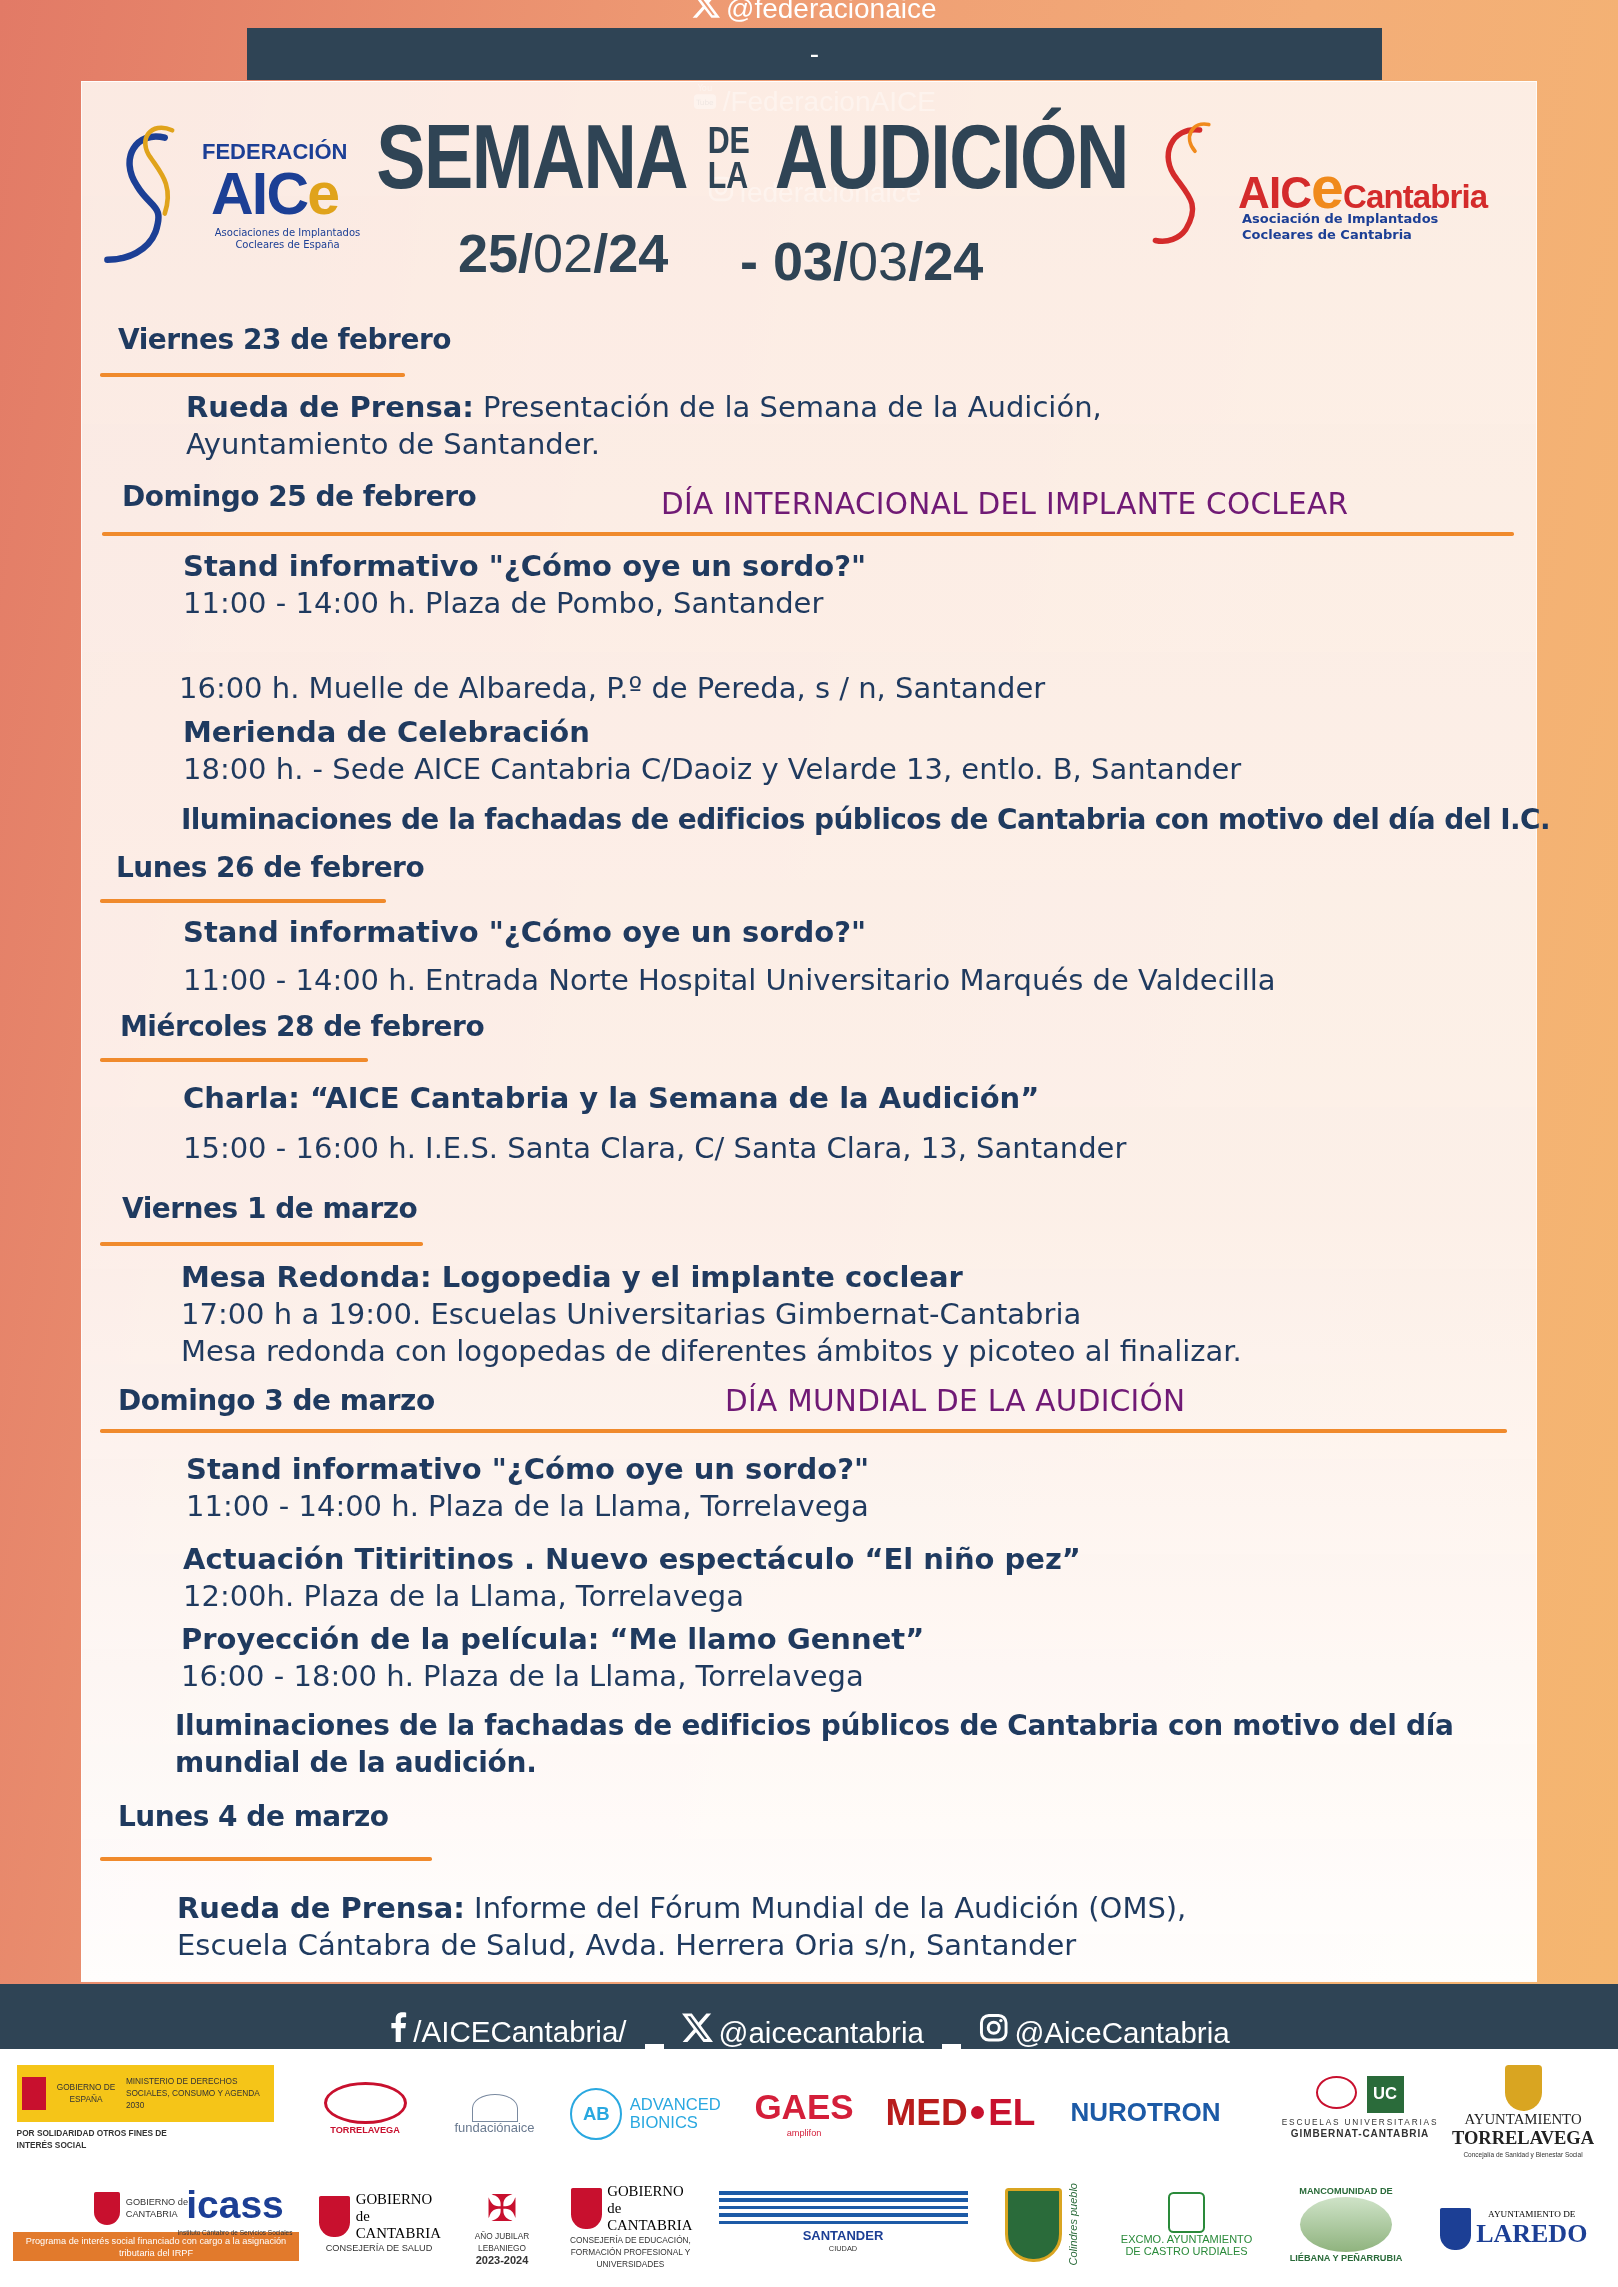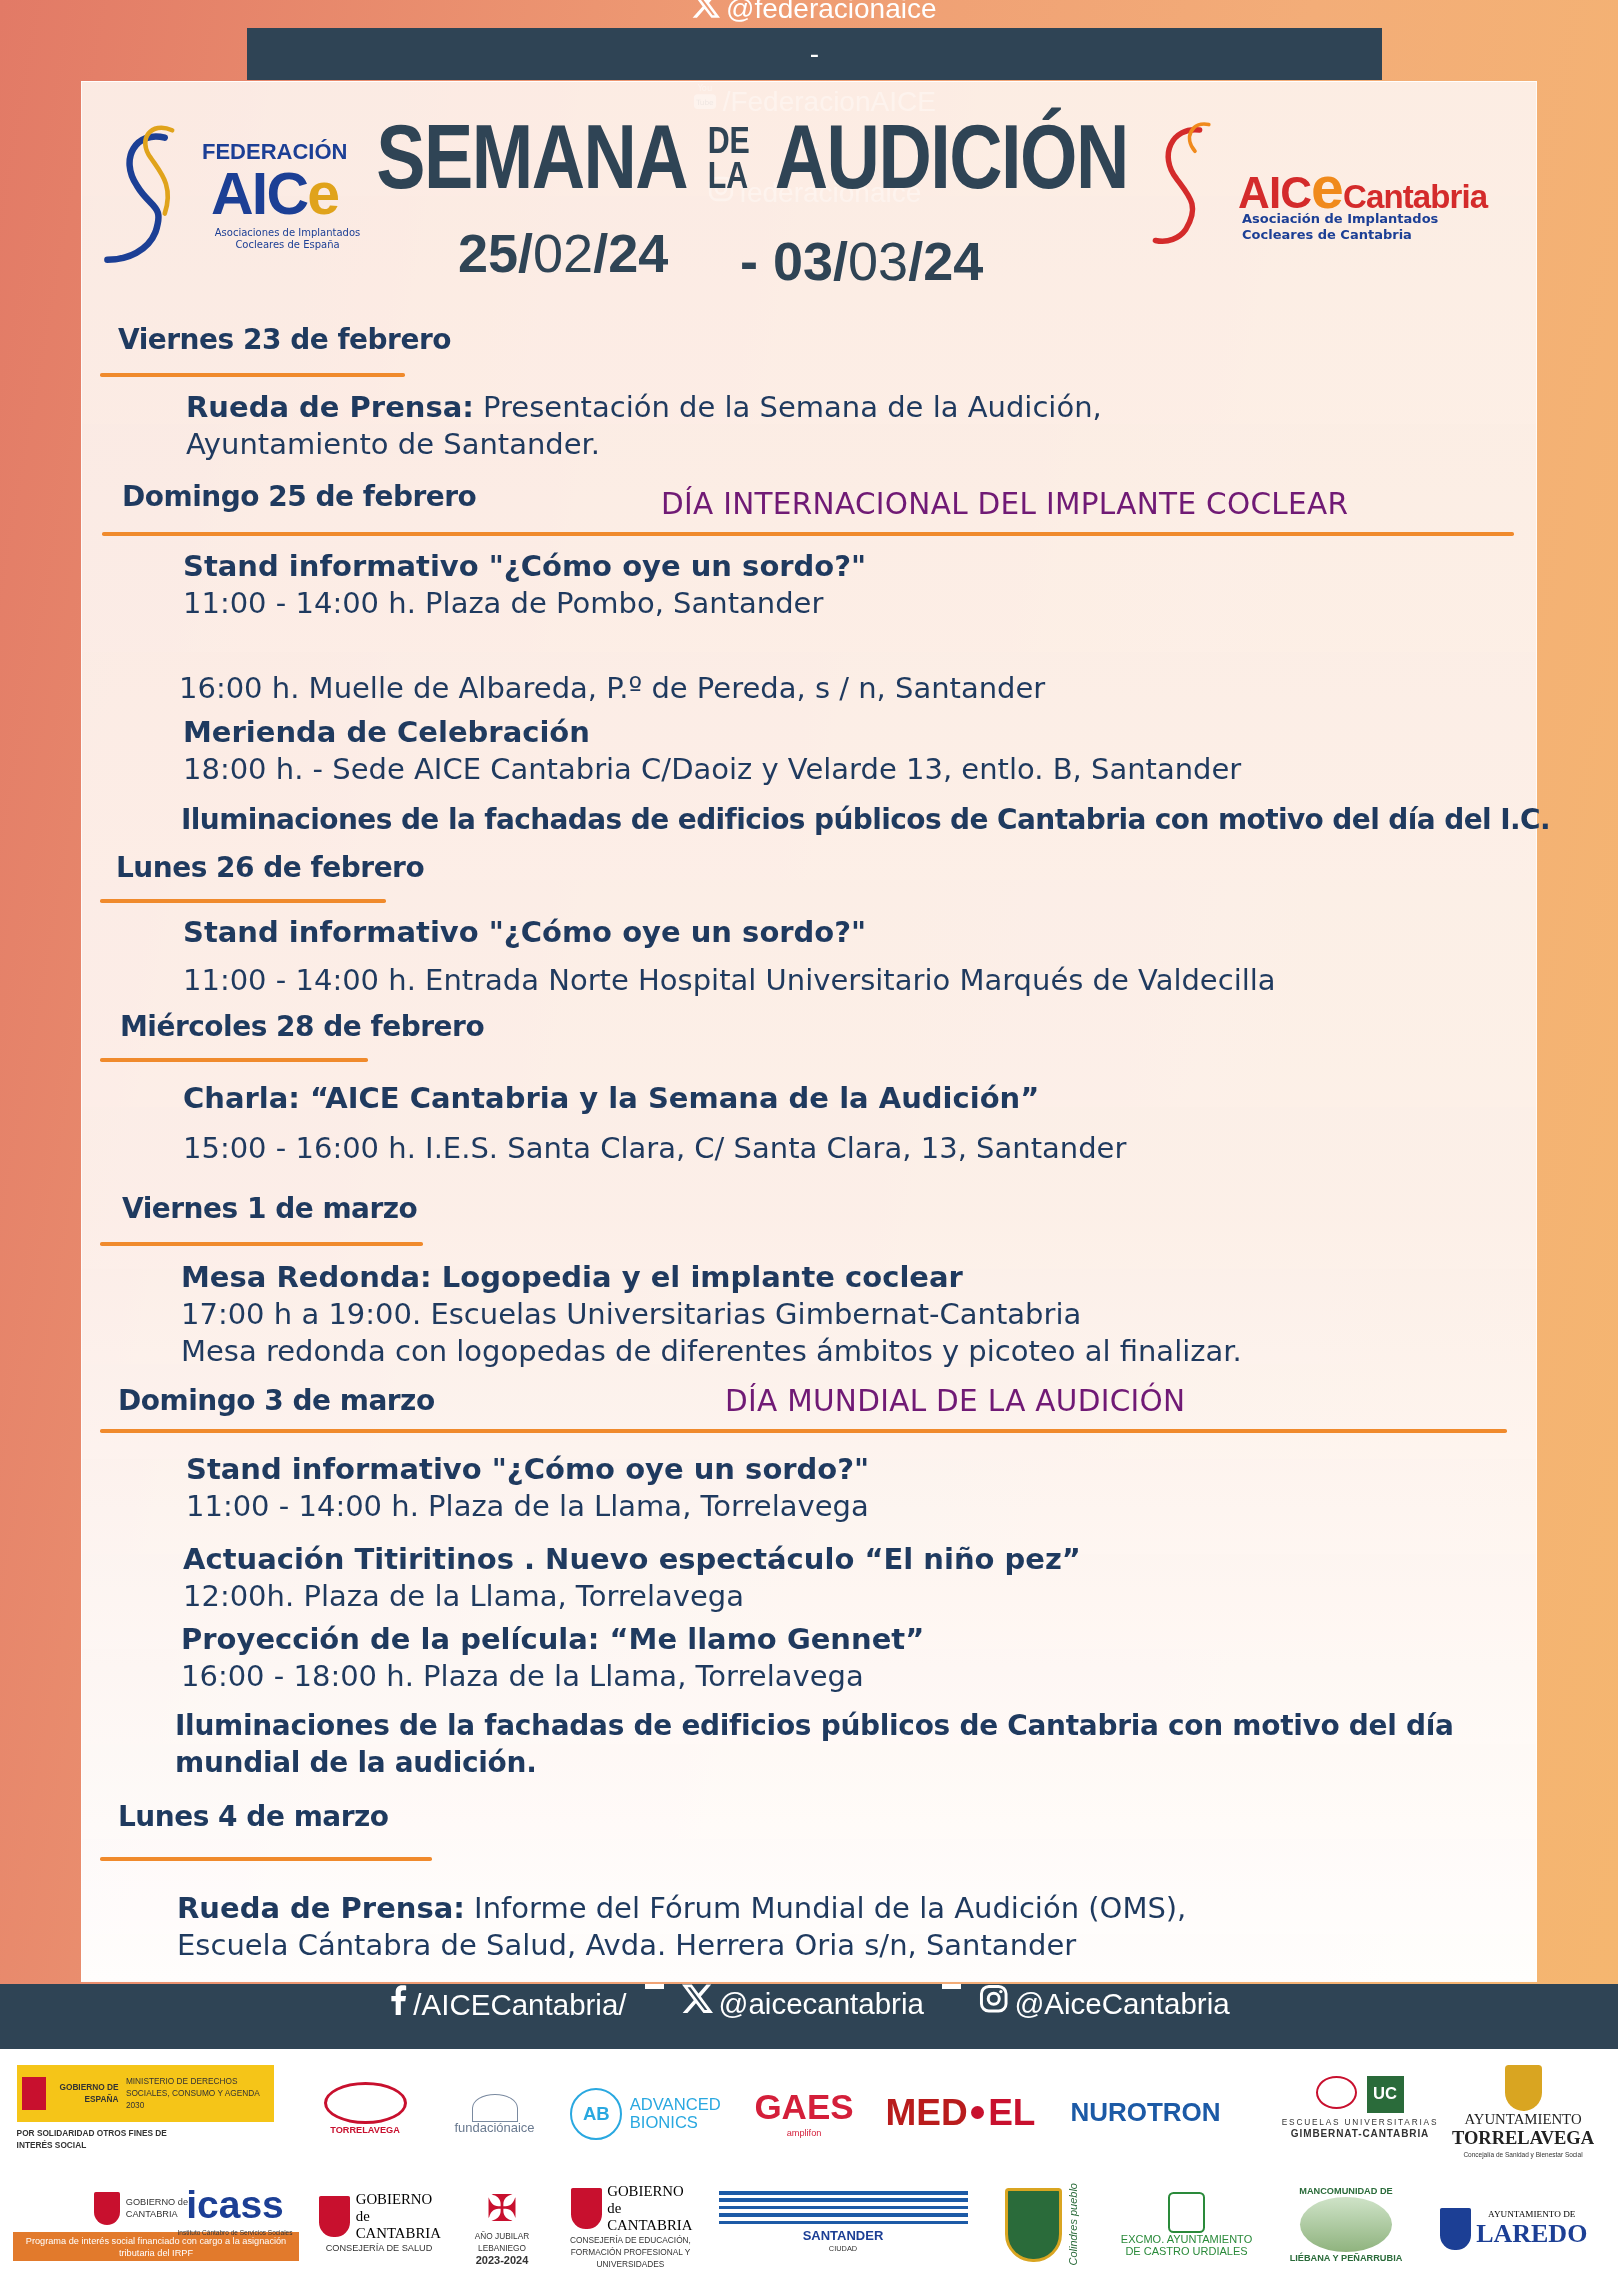--- a/index.html
+++ b/index.html
@@ -50,21 +50,21 @@
 
   .content { position: absolute; left: 0; top: 0; width: 100%; }
   .day { position: absolute; font-family: "DejaVu Sans", sans-serif; font-weight: bold; color: #1f3a5f; font-size: 28px; letter-spacing: -0.5px; }
   .uline { position: absolute; height: 3.7px; background: #f08a2c; border-radius: 1.8px; }
   .special { position: absolute; font-weight: normal; color: #701a75; font-size: 29.5px; letter-spacing: 0.3px; }
   .ev { position: absolute; color: #1f3a5f; font-size: 29px; line-height: 37px; }
   .ev b { font-weight: bold; }
   .ev.bold-all { font-weight: bold; }
 
   .bottombar { position: absolute; left: 0; top: 1984px; width: 100%; height: 65px; background: #2f4455; color: #fff;
-    display: flex; align-items: flex-start; justify-content: center; gap: 14.8px; font-size: 29.5px; font-family: "Liberation Sans", sans-serif; }
+    display: flex; align-items: flex-end; justify-content: center; gap: 14.8px; font-size: 29.5px; font-family: "Liberation Sans", sans-serif; }
   .dash { display: inline-block; width: 18.5px; height: 4.6px; background: #fff; margin: 0 3.7px; }
 
   .sponsors { position: absolute; left: 0; top: 2049px; width: 100%; height: 239px; background: #fff; }
   .sp { position: absolute; display: flex; align-items: center; justify-content: center; text-align: center; font-family: "Liberation Sans", sans-serif; }
   .sp-text { font-size: 11px; color: #333; line-height: 12px; }
 </style>
 </head>
 <body>
 
 <div class="topbar">
@@ -222,21 +222,21 @@
           <circle cx="17.8" cy="6.2" r="1.4" fill="#fff"></circle>
         </svg>
       </span><span>@AiceCantabria</span></span>
 </div>
 
 <div class="sponsors">
 
   <div class="sp" style="left:16.6px;top:13px;width:258px;height:92px;flex-direction:column;align-items:flex-start;">
     <div style="display:flex;width:257px;height:57px;background:#f5c518;align-items:center;padding-left:5.5px;gap:7.4px;">
       <span style="width:24px;height:33px;background:#c8102e;display:inline-block;"></span>
-      <span class="sp-text" style="font-size:8.3px;width:65px;text-align:right;font-weight:bold;">GOBIERNO DE ESPAÑA</span>
+      <span class="sp-text" style="font-size:8.3px;width:65px;text-align:center;">GOBIERNO DE ESPAÑA</span>
       <span class="sp-text" style="font-size:8.3px;width:138px;text-align:left;">MINISTERIO DE DERECHOS SOCIALES, CONSUMO Y AGENDA 2030</span>
     </div>
     <span class="sp-text" style="font-size:8.3px;margin-top:5.5px;font-weight:bold;text-align:left;width:185px;">POR SOLIDARIDAD OTROS FINES DE INTERÉS SOCIAL</span>
   </div>
   <div class="sp" style="left:305px;top:18.5px;width:120px;height:83px;flex-direction:column;">
     <span style="width:83px;height:42px;border-radius:50%;border:3.7px solid #c8102e;display:inline-block;"></span>
     <span class="sp-text" style="color:#c8102e;font-weight:bold;font-size:9.2px;">TORRELAVEGA</span>
   </div>
   <div class="sp" style="left:439px;top:28px;width:111px;height:74px;flex-direction:column;">
     <span style="width:46px;height:28px;border:1.8px solid #7a8aa0;border-radius:50% 50% 0 0;display:inline-block;"></span>

